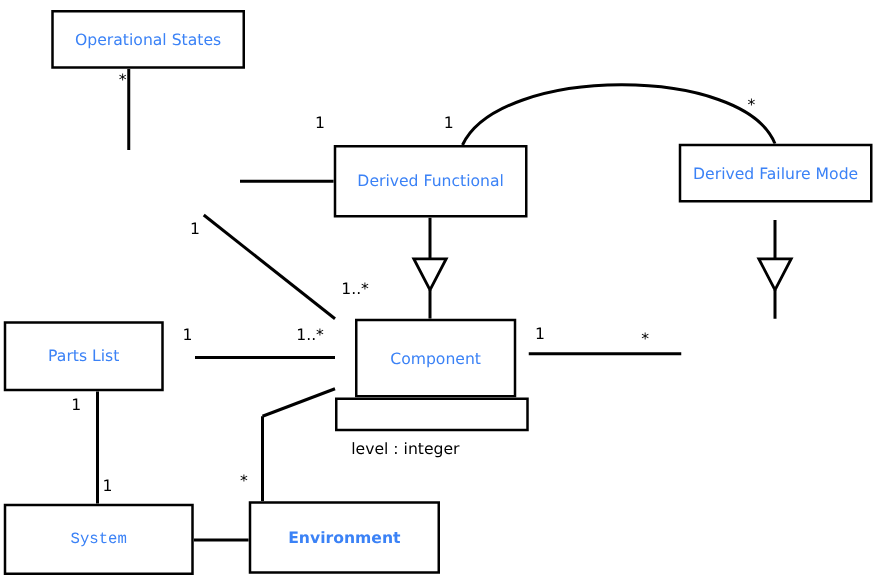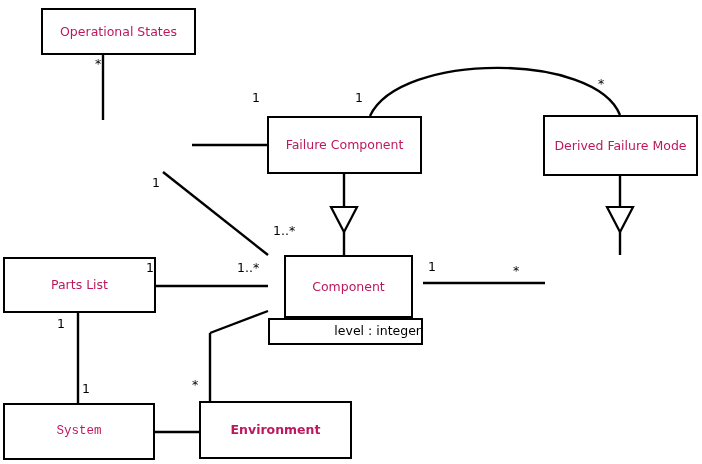--- a/index.html
+++ b/index.html
@@ -30,36 +30,37 @@
     z-index: 2;
   }
   .uml-class .compartment-name {
     display: flex;
     align-items: center;
     justify-content: center;
     box-sizing: border-box;
     width: 100%;
     height: 100%;
     font-size: 12.5px;
-    color: #be185d;
+    color: #3b82f6;
     line-height: 1.1;
     text-align: right;
     border-radius: 12px;
   }
   .uml-class.has-attrs .compartment-name {
     height: auto;
   }
   .uml-class .compartment-attrs {
     box-sizing: border-box;
     border-top: 2px solid #000000;
     padding: 5px 0 5px 11px;
     font-size: 12.5px;
     color: #000000;
-    text-align: right;
+    text-align: left;
     white-space: nowrap;
+    margin-top: 28px;
   }
   .edge-label {
     position: absolute;
     font-size: 12.5px;
     color: #000000;
     white-space: nowrap;
     z-index: 3;
     line-height: 1;
   }
 </style>
@@ -97,28 +98,28 @@
 
     <line x1="155" y1="432" x2="199" y2="432" stroke="#000000" stroke-width="2.4"></line>
   </svg>
 
   <div class="uml-class" style="left:41px; top:8px; width:155px; height:47px;">
     <div class="compartment-name">Operational States</div>
   </div>
 
 
   <div class="uml-class" style="left:267px; top:116px; width:155px; height:58px;">
-    <div class="compartment-name">Failure Component</div>
+    <div class="compartment-name">Derived Functional</div>
   </div>
 
-  <div class="uml-class" style="left:543px; top:115px; width:155px; height:61px;">
+  <div class="uml-class" style="left:543px; top:115px; width:155px; height:47px;">
     <div class="compartment-name">Derived Failure Mode</div>
   </div>
 
-  <div class="uml-class" style="left:3px; top:257px; width:153px; height:56px;">
+  <div class="uml-class" style="left:3px; top:257px; width:128px; height:56px;">
     <div class="compartment-name">Parts List</div>
   </div>
 
   <div class="uml-class has-attrs" style="left:284px; top:255px; width:129px; height:63px;">
     <div class="compartment-name" style="height:100%;">Component</div>
   </div>
   <div class="uml-class" style="left:268px; top:318px; width:155px; height:27px; border-top-width:2px;">
     <div class="compartment-attrs" style="border-top:none; padding:3px 0 0 11px;">level : integer</div>
   </div>
 

